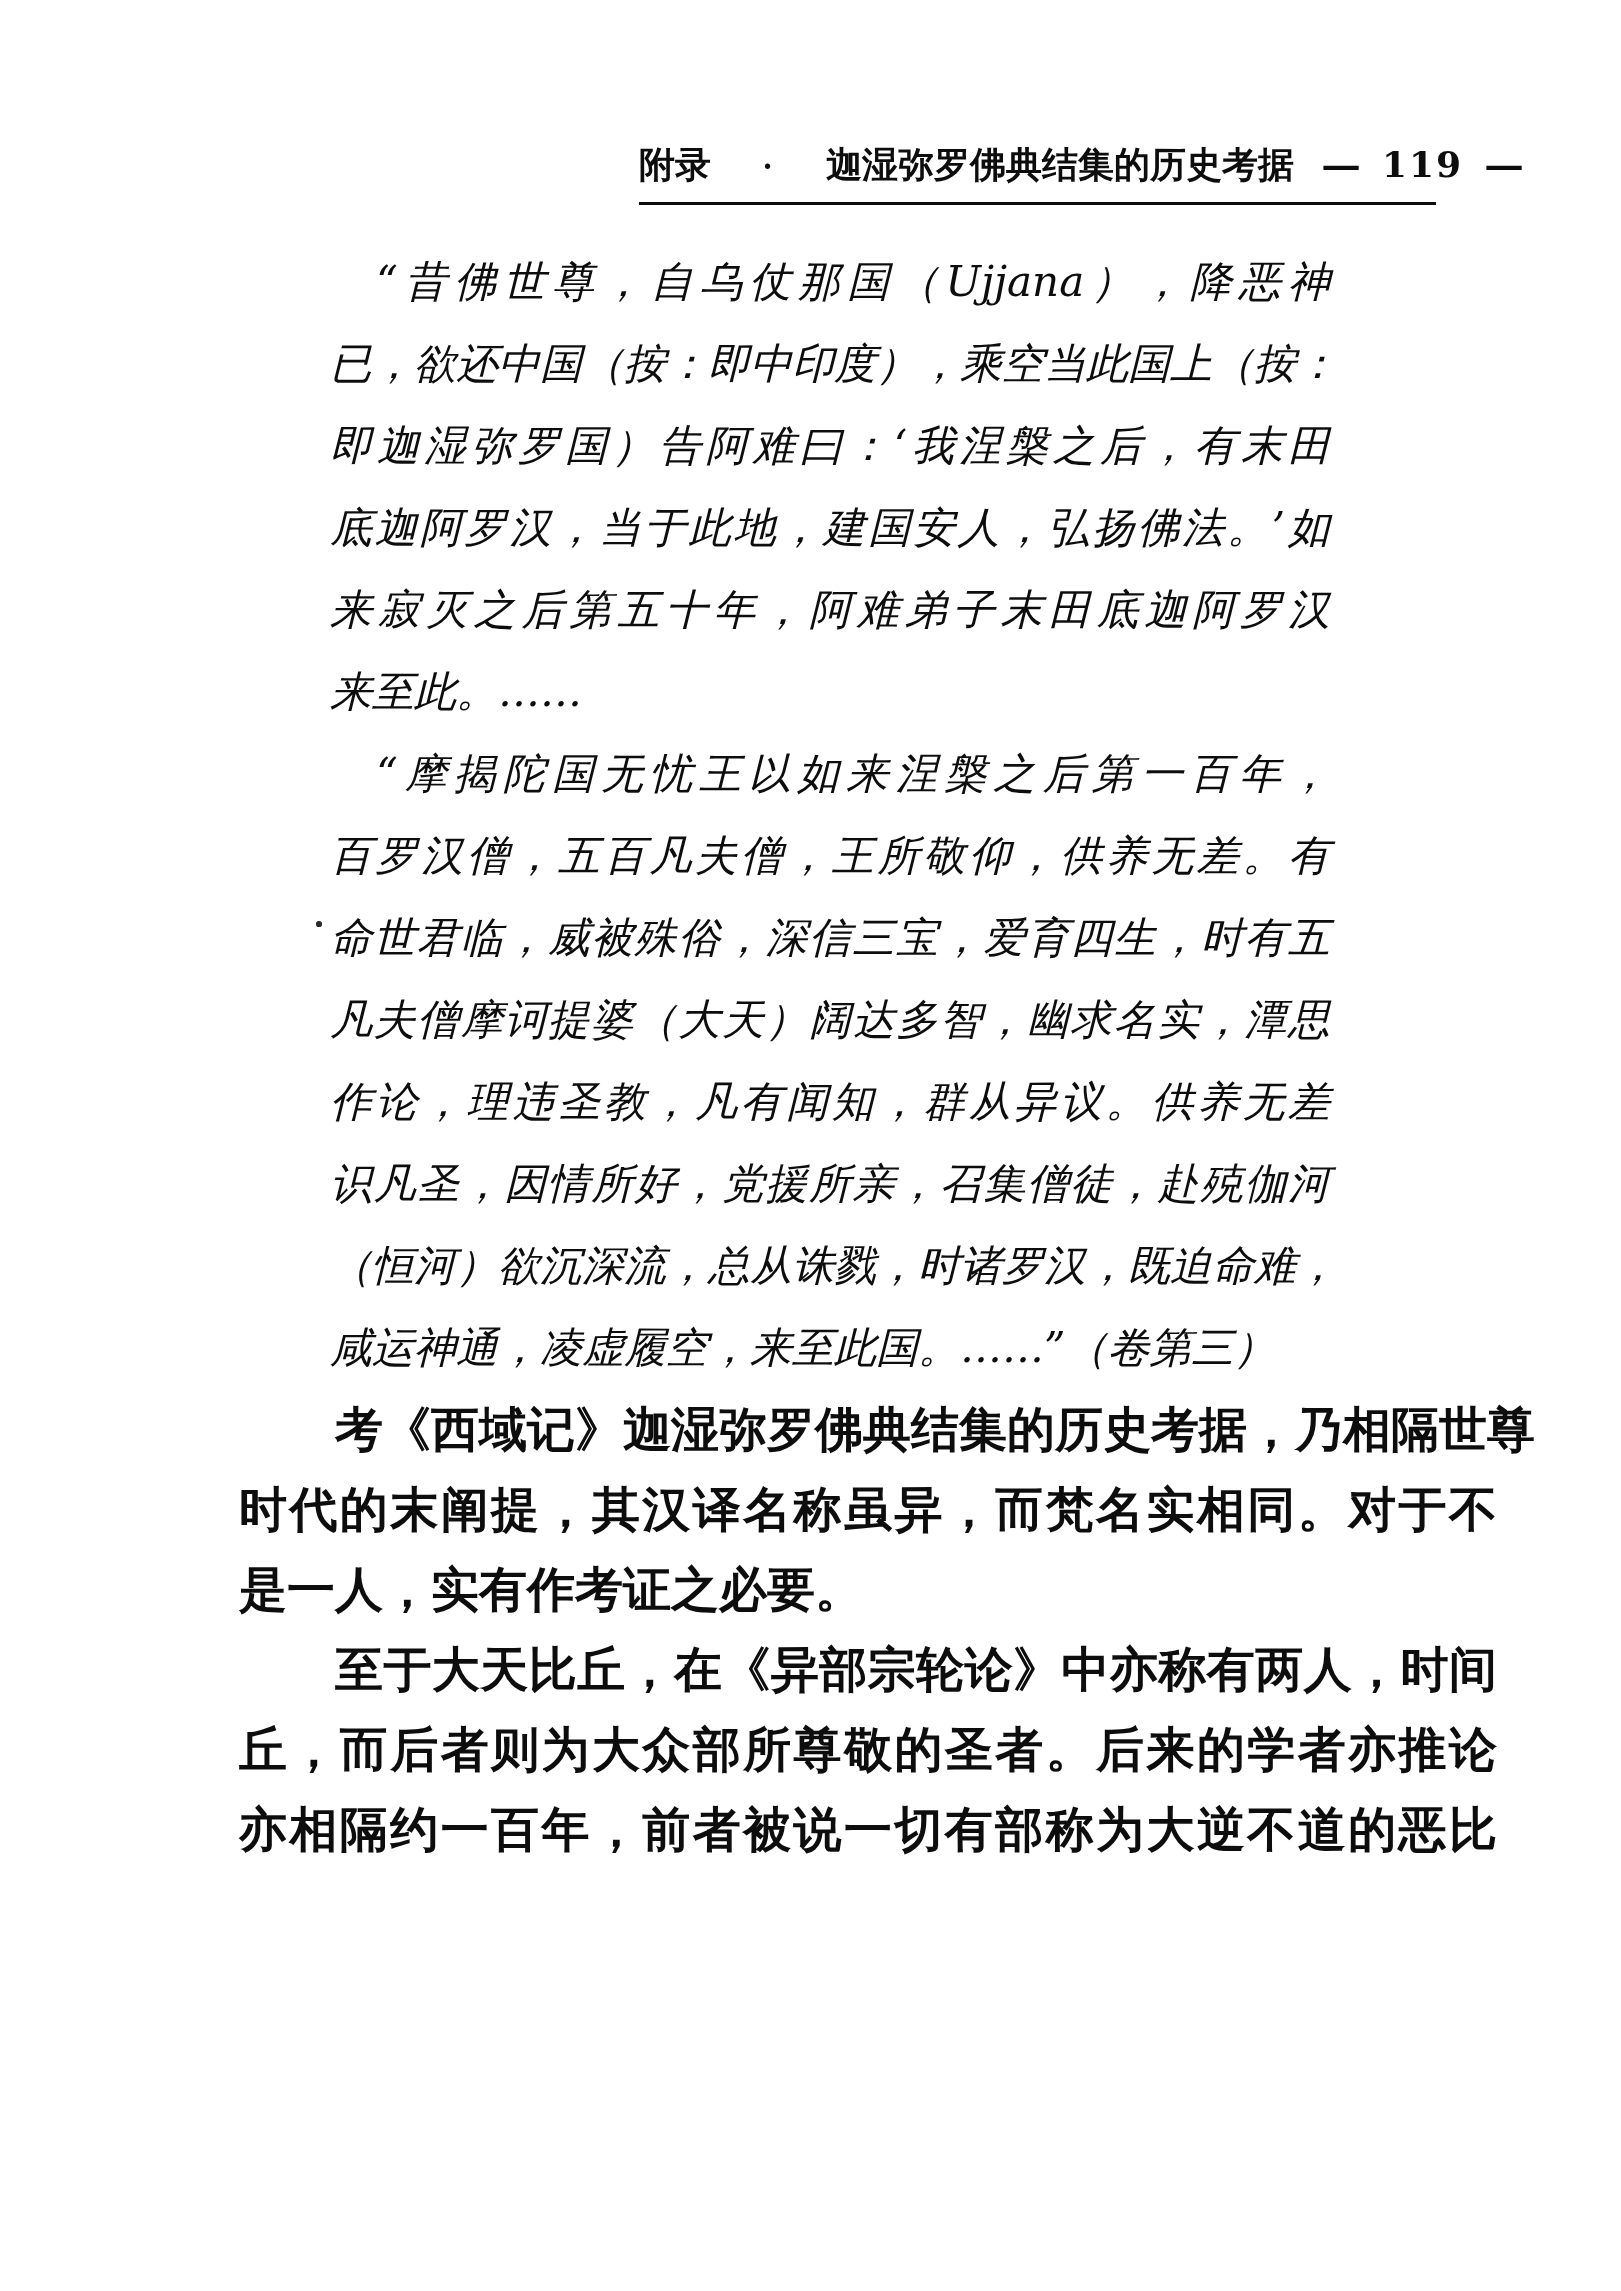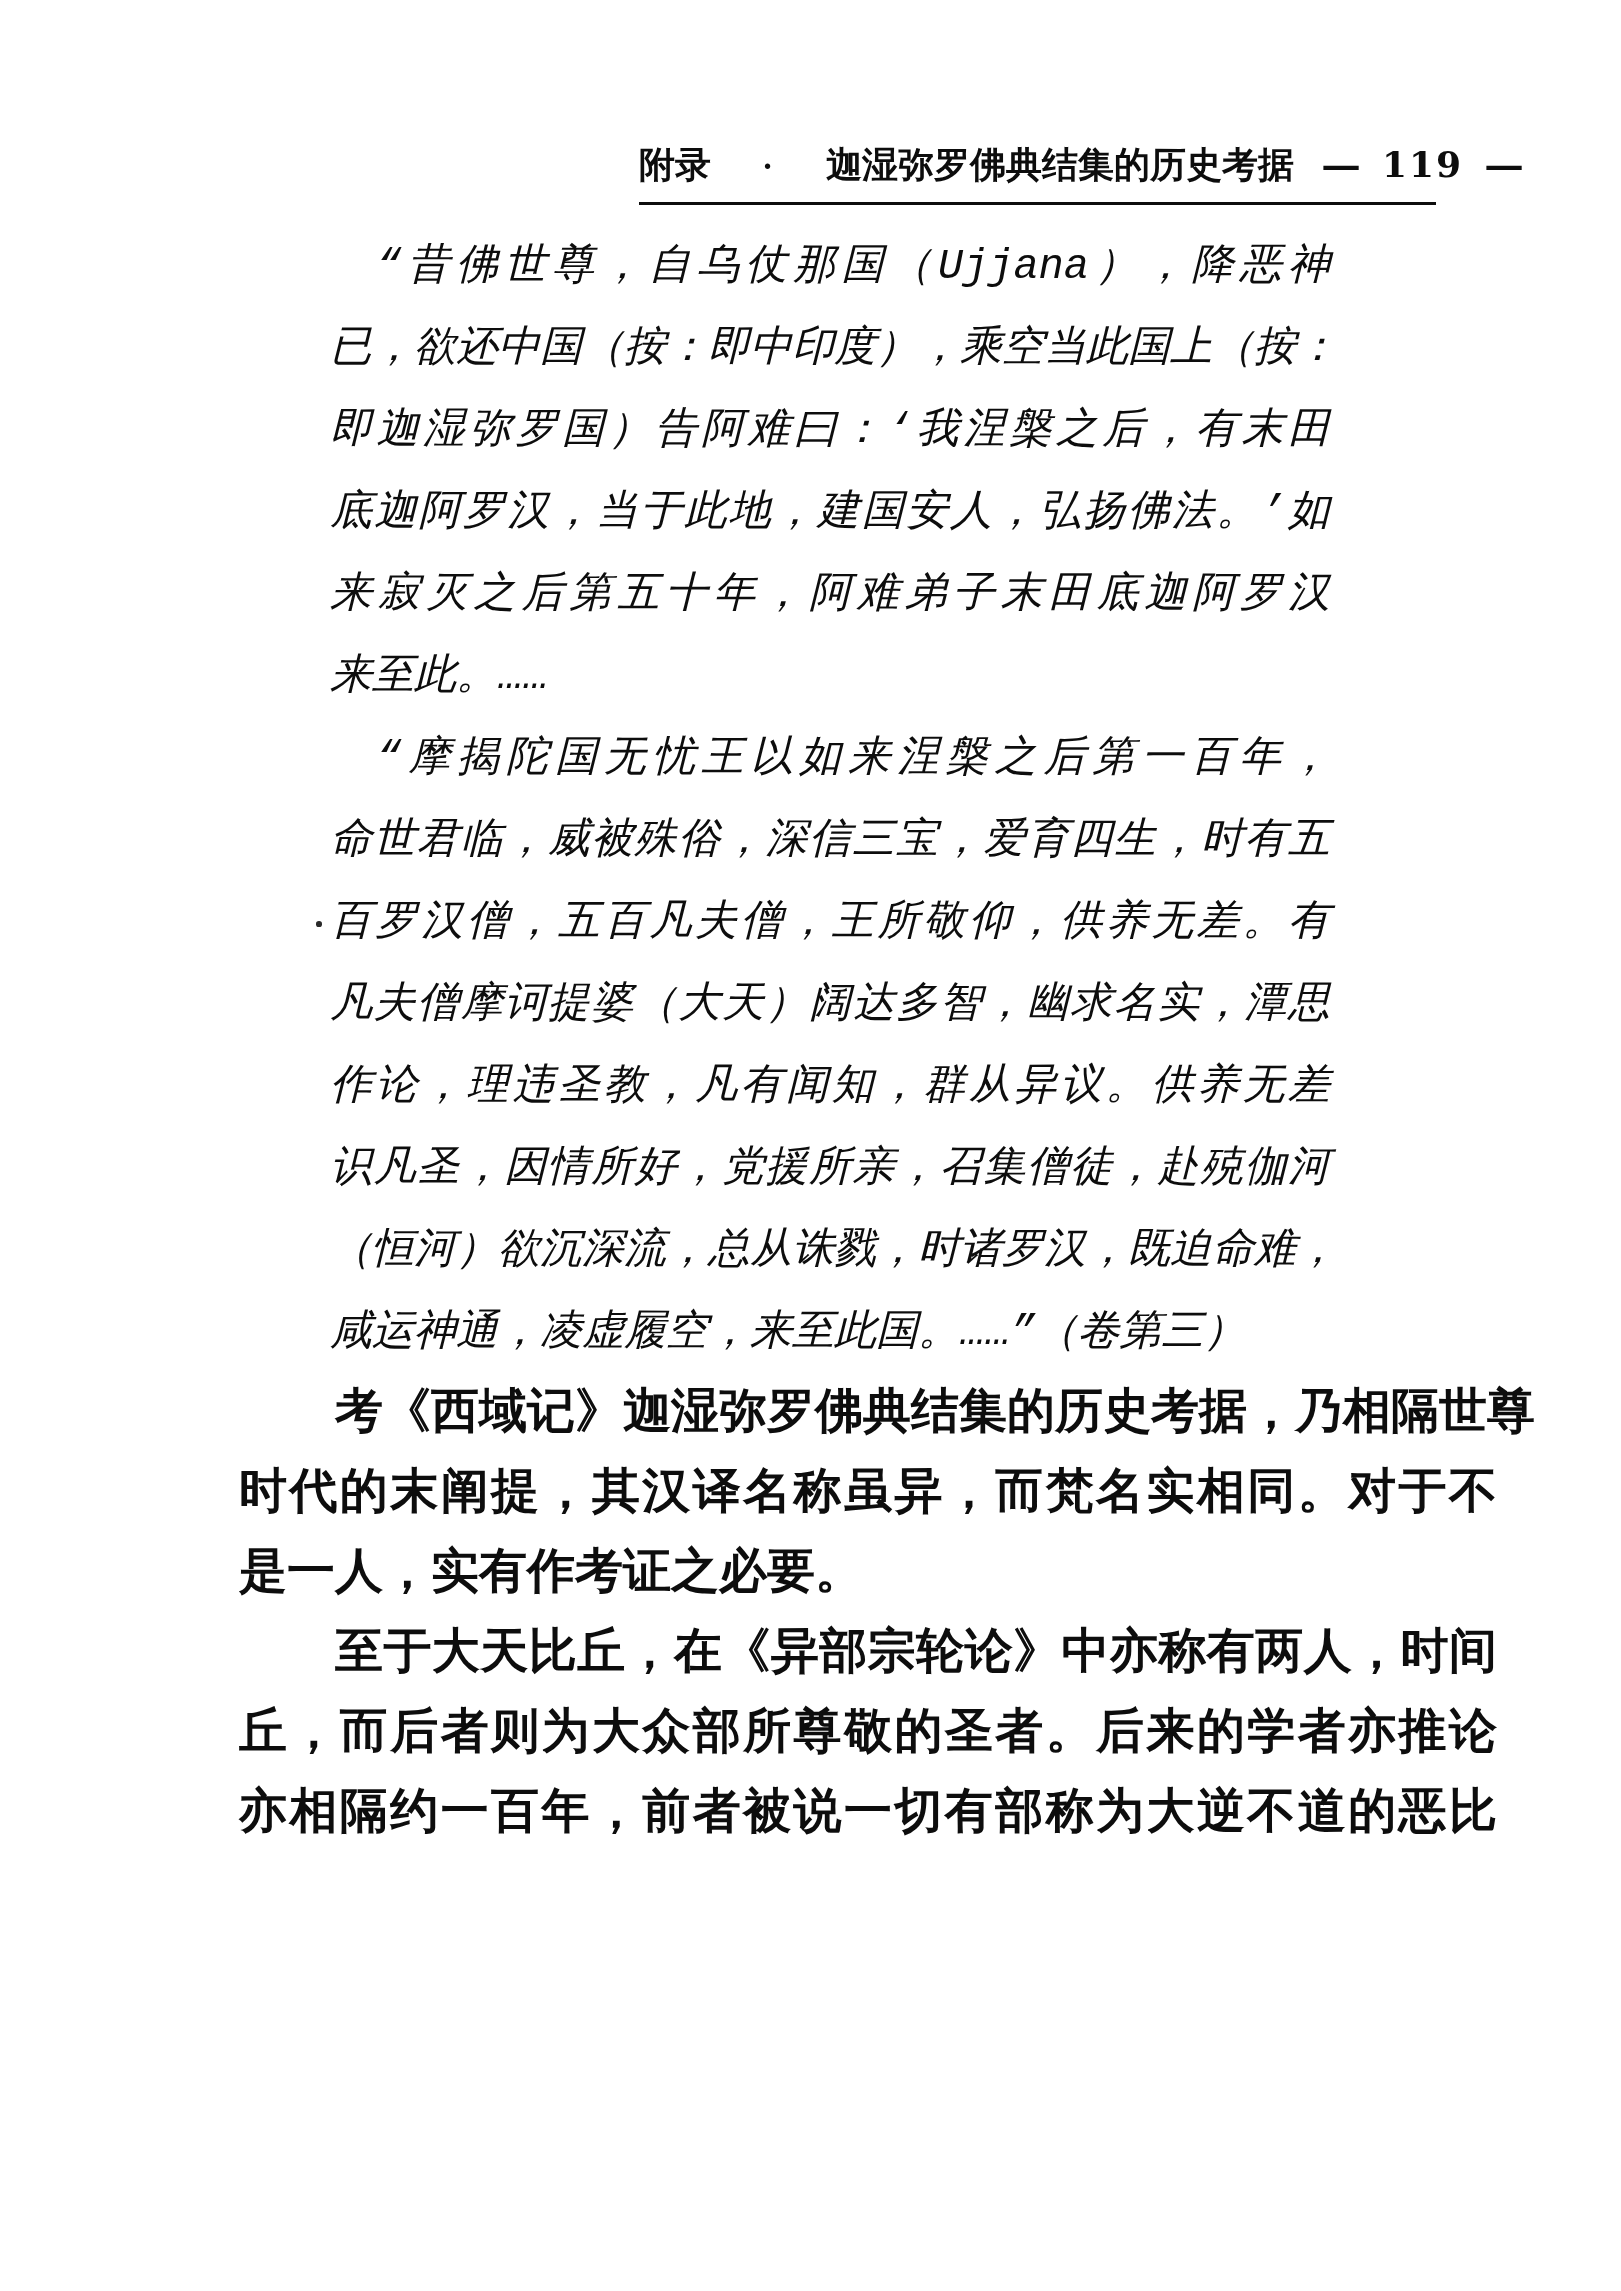--- a/index.html
+++ b/index.html
@@ -24,21 +24,21 @@
     padding-bottom:12.4px;
     border-bottom:3.8px solid #0d0d0d;
     white-space:nowrap;
   }
   .header .lead{display:flex;align-items:baseline;gap:40px;}
   .header .sep{margin:0 13.4px 0 11.5px;font-size:29px;}
   .pgnum{display:flex;align-items:baseline;gap:23px;margin-left:29px;}
   .pgnum .num{font-family:"DejaVu Serif",serif;letter-spacing:1.9px;}
   .pgnum .dash{transform:scaleX(1.1);}
   
-  .text-body{position:absolute;top:226px;left:0;width:1621px;font-family:Liberation Mono, monospace;}
+  .text-body{position:absolute;top:241px;left:0;width:1621px;}
   .block{margin:0;}
   .block.quote{
     margin-left:330px;
     width:1000px;
     font-size:42px;
     line-height:82px;
     font-style:italic;              
   }
   .block.body{
     margin-left:239px;
@@ -92,22 +92,22 @@
       <div class="block quote">
         <div class="line first">“昔佛世尊，自乌仗那国（Ujjana），降恶神</div>
         <div class="line">已，欲还中国（按：即中印度），乘空当此国上（按：</div>
         <div class="line">即迦湿弥罗国）告阿难曰：‘我涅槃之后，有末田</div>
         <div class="line">底迦阿罗汉，当于此地，建国安人，弘扬佛法。’如</div>
         <div class="line">来寂灭之后第五十年，阿难弟子末田底迦阿罗汉</div>
         <div class="line">来至此。……</div>
       </div>
       <div class="block quote">
         <div class="line first">“摩揭陀国无忧王以如来涅槃之后第一百年，</div>
+        <div class="line">百罗汉僧，五百凡夫僧，王所敬仰，供养无差。有</div>
         <div class="line">命世君临，威被殊俗，深信三宝，爱育四生，时有五</div>
-        <div class="line">百罗汉僧，五百凡夫僧，王所敬仰，供养无差。有</div>
         <div class="line">凡夫僧摩诃提婆（大天）阔达多智，幽求名实，潭思</div>
         <div class="line">作论，理违圣教，凡有闻知，群从异议。供养无差</div>
         <div class="line">识凡圣，因情所好，党援所亲，召集僧徒，赴殑伽河</div>
         <div class="line">（恒河）欲沉深流，总从诛戮，时诸罗汉，既迫命难，</div>
         <div class="line">咸运神通，凌虚履空，来至此国。……”（卷第三）</div>
       </div>
       <div class="block body">
         <div class="line first">考《西域记》迦湿弥罗佛典结集的历史考据，乃相隔世尊</div>
         <div class="line">时代的末阐提，其汉译名称虽异，而梵名实相同。对于不</div>
         <div class="line">是一人，实有作考证之必要。</div>

